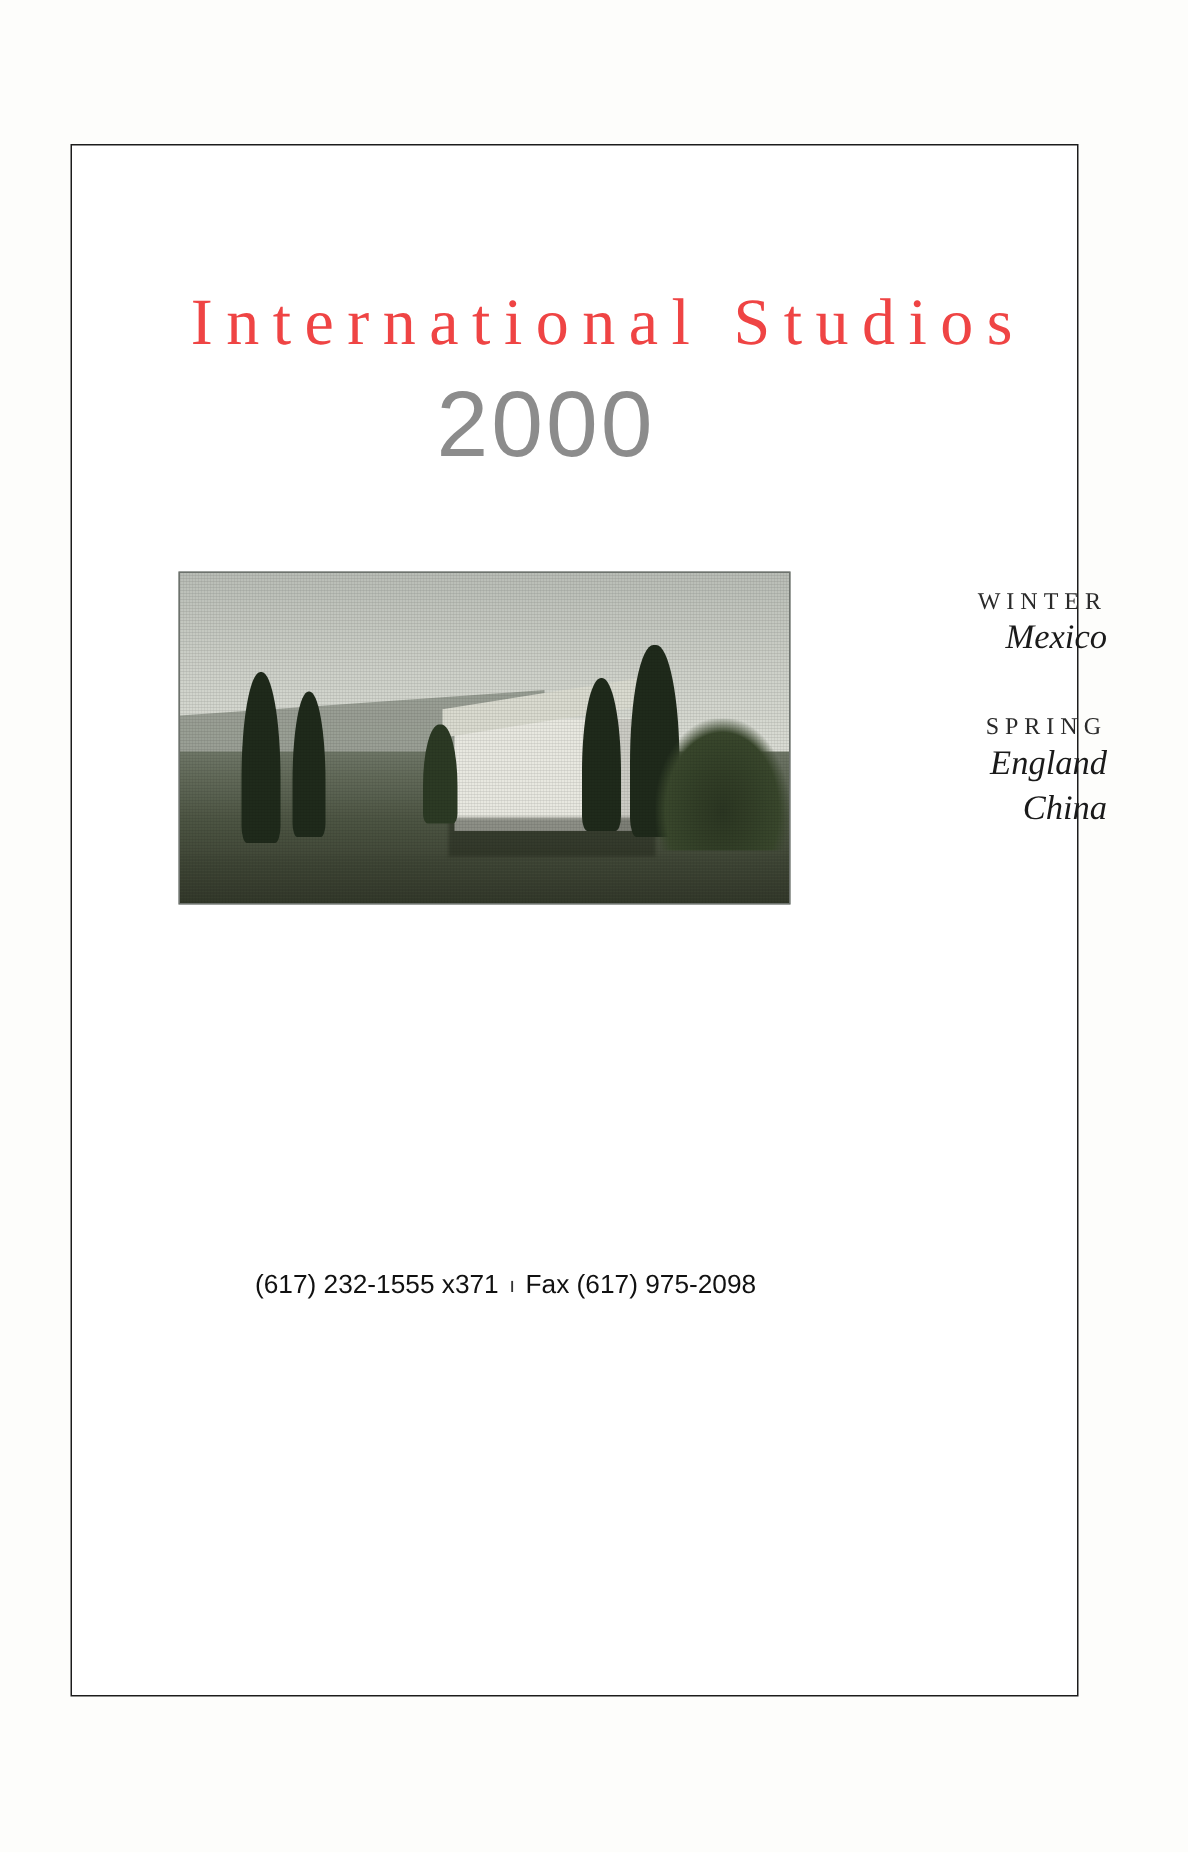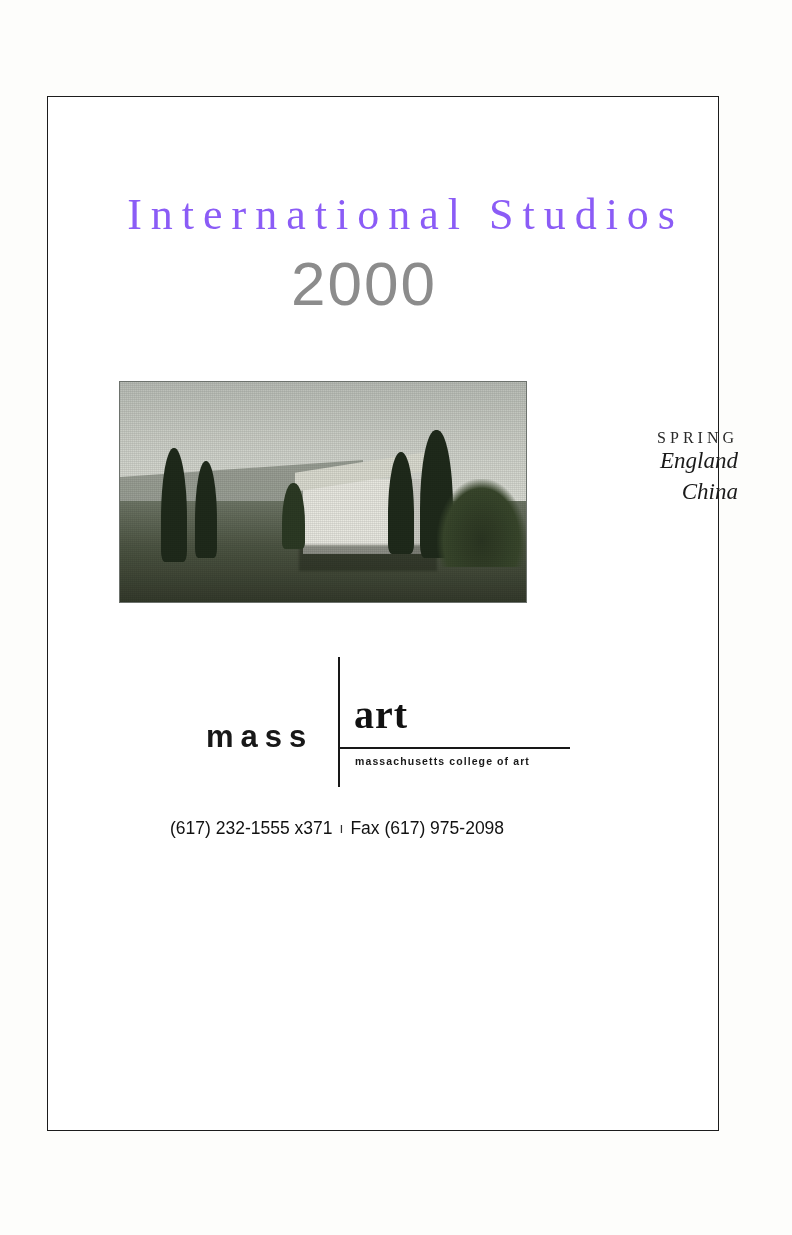--- a/index.html
+++ b/index.html
@@ -40,21 +40,21 @@
     position: absolute;
     left: 0;
     right: 30px;
     top: 96px;
     text-align: right;
   }
   .title-main {
     font-family: "Liberation Serif", serif;
     font-size: 44px;
     letter-spacing: 9px;
-    color: #8b5cf6;
+    color: #ef4444;
     white-space: nowrap;
     line-height: 1;
     padding-right: 4px;
   }
   .title-year {
     font-family: "Liberation Sans", sans-serif;
     font-size: 62px;
     font-weight: 300;
     letter-spacing: 2px;
     color: #8c8c8c;
@@ -240,21 +240,21 @@
     width: 480px;
   }
   .address .line {
     font-family: "Liberation Sans", sans-serif;
     font-size: 17.5px;
     color: #111111;
     line-height: 1;
     margin-bottom: 22px;
     white-space: nowrap;
   }
-  .address .line.gap { }
+  .address .line.gap { margin-top: 28px; }
   .sep {
     display: inline-block;
     padding: 0 7px;
     font-size: 14px;
     color: #333;
     position: relative;
     top: -1px;
   }
 </style>
 </head>
@@ -278,34 +278,31 @@
       <div class="cypress c1"></div>
       <div class="cypress c2"></div>
       <div class="cypress c3"></div>
       <div class="cypress c4"></div>
       <div class="cypress c5"></div>
       <div class="brush"></div>
       <div class="grain"></div>
     </div>
 
     <div class="seasons">
+      <div class="winter-group">
+        <div class="season-label">WINTER</div>
+        <div class="season-place">Mexico</div>
+      </div>
       <div class="spring-group">
         <div class="season-label">SPRING</div>
         <div class="season-place">England</div>
         <div class="season-place">China</div>
       </div>
     </div>
 
-    <div class="logo">
-      <div class="mass">mass</div>
-      <div class="rule-v"></div>
-      <div class="art">art</div>
-      <div class="rule-h"></div>
-      <div class="tagline">massachusetts college of art</div>
-    </div>
 
     <div class="address">
       <div class="line gap">
         <span>(617) 232-1555 x371</span><span class="sep">ı</span><span>Fax (617) 975-2098</span>
       </div>
     </div>
 
   </div>
 </div>
 

